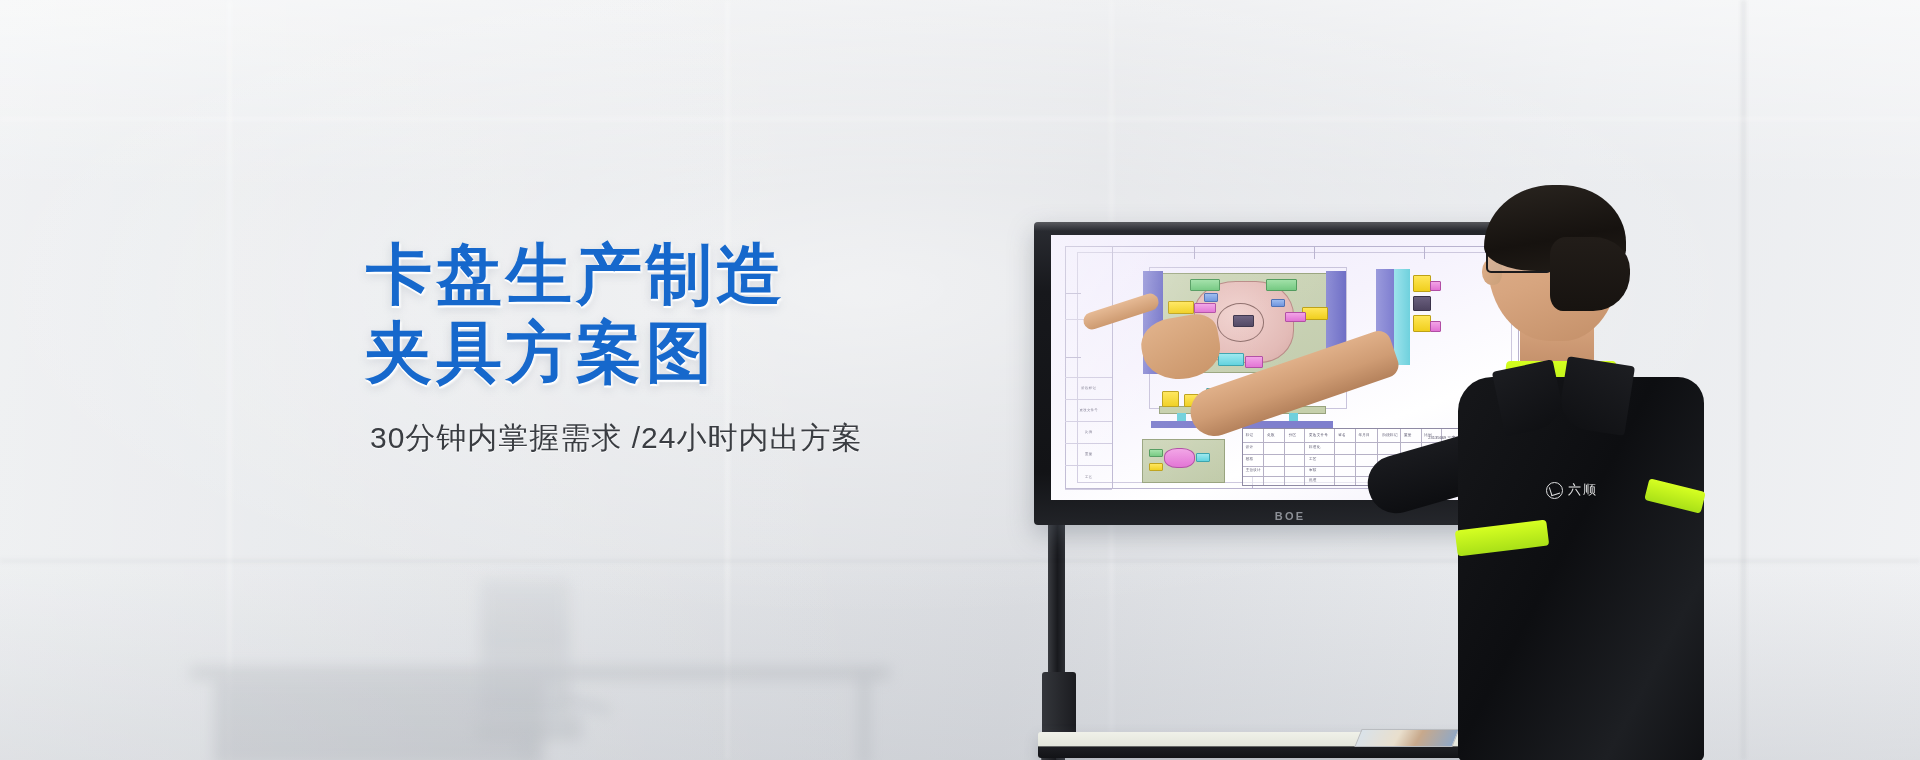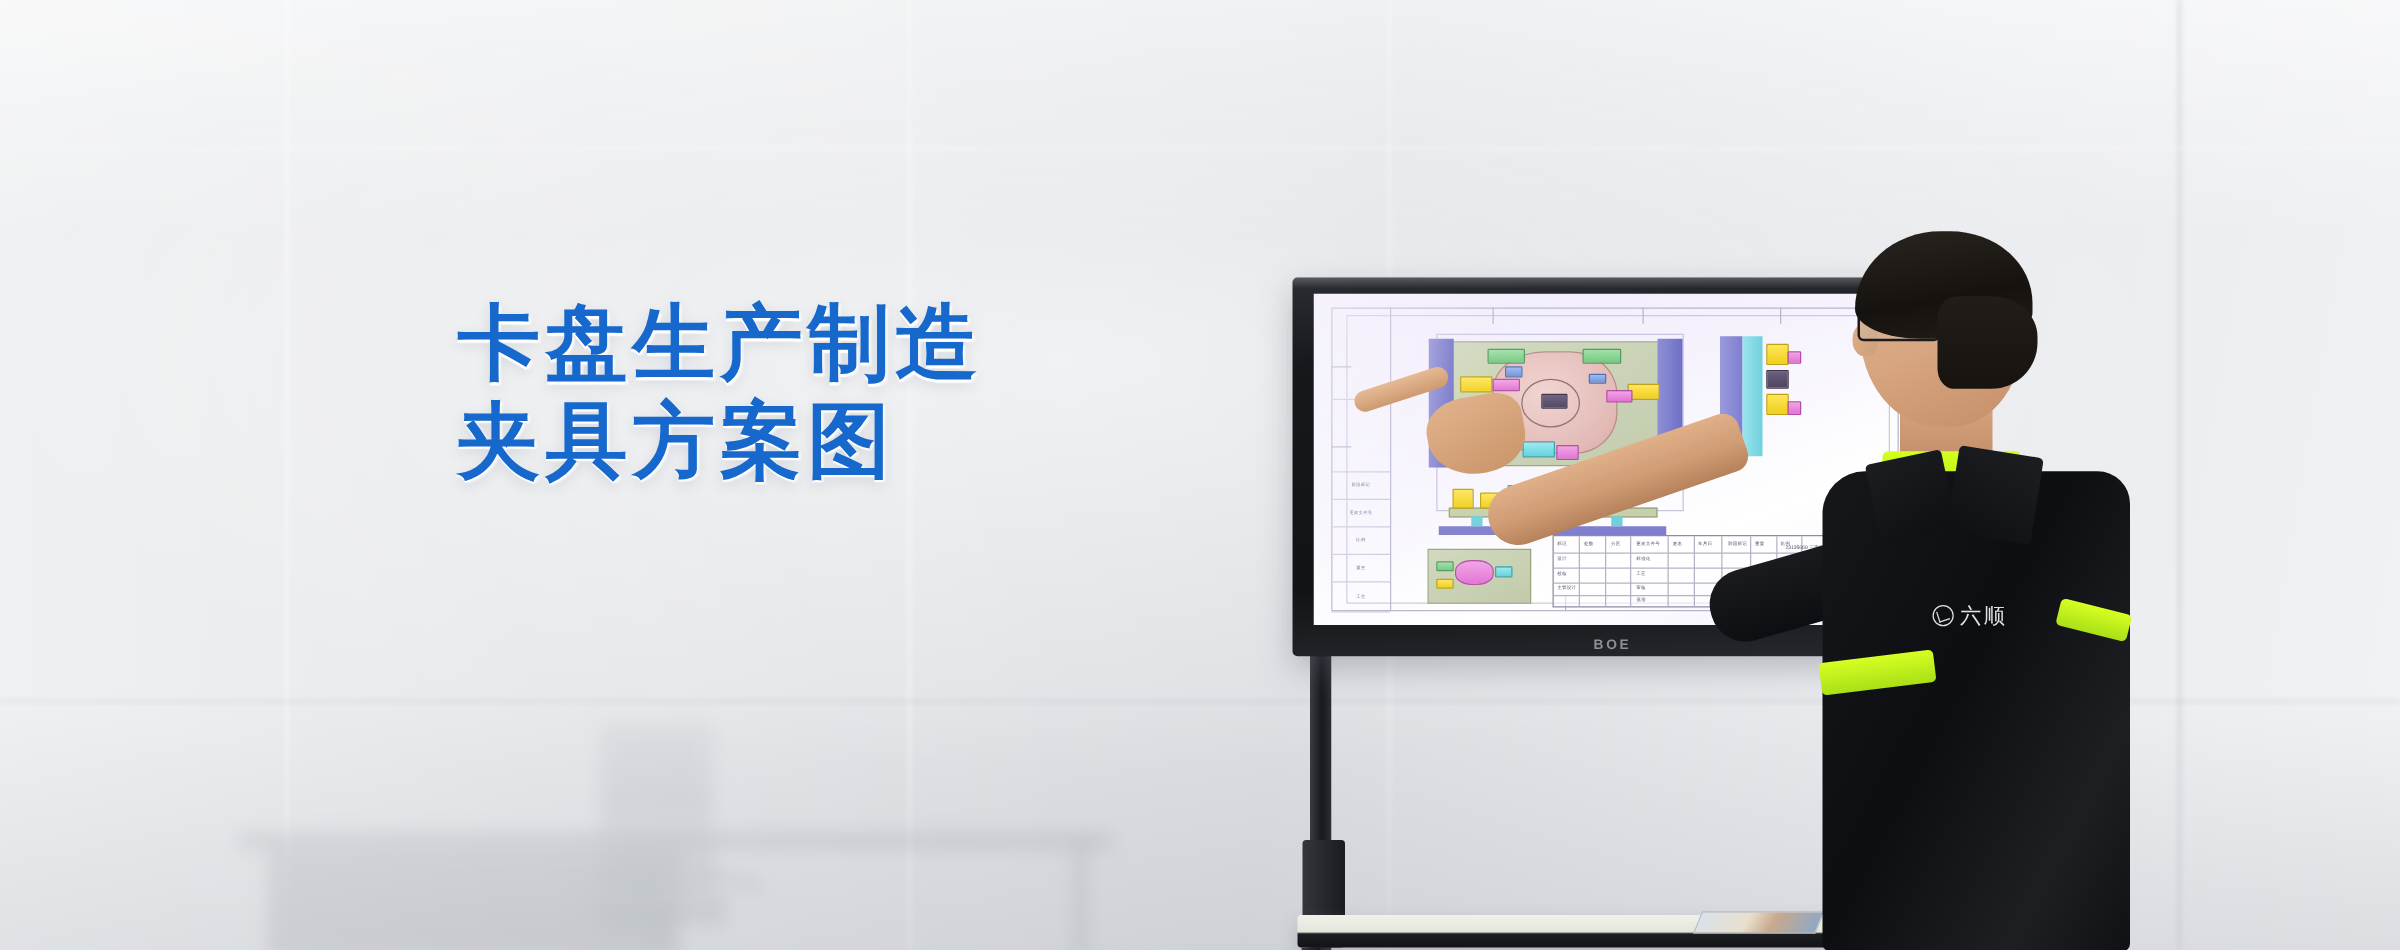--- a/index.html
+++ b/index.html
@@ -270,21 +270,21 @@
     background:linear-gradient(180deg,#d6ff22,#a9e017);
     transform:rotate(-7deg);border-radius:4px;
   }
   .sleeve-band2{
     position:absolute;left:246px;top:300px;width:58px;height:22px;
     background:linear-gradient(180deg,#d6ff22,#a9e017);
     transform:rotate(14deg);border-radius:4px;
   }
   .chest-logo{
     position:absolute;left:146px;top:296px;display:flex;align-items:center;gap:5px;
-    color:#f2f3f4;font-size:17px;letter-spacing:2px;opacity:.92;
+    color:#f2f3f4;font-size:13px;letter-spacing:2px;opacity:.92;
     text-shadow:0 1px 1px rgba(0,0,0,.6);
   }
   .logo-mark{
     width:15px;height:15px;border-radius:50%;border:1.6px solid #f0f1f2;
     display:inline-block;position:relative;
   }
   .logo-mark::after{content:"";position:absolute;left:3px;top:3px;right:3px;bottom:3px;
     border-left:1.6px solid #f0f1f2;border-bottom:1.6px solid #f0f1f2;transform:rotate(-18deg);}
 
   
@@ -342,20 +342,21 @@
   <div class="furniture chair-arm"></div>
   <div class="furniture chair-post"></div>
   <div class="floor-shade"></div>
   <div class="haze"></div>
 
   <div class="copy">
     <h1 class="headline">
       <span class="ln">卡盘生产制造</span>
       <span class="ln">夹具方案图</span>
     </h1>
+    <p class="subline">30分钟内掌握需求 /24小时内出方案</p>
   </div>
 
   <div class="rig">
 
     <div class="stand-post pl">
       <div class="stand-arm"></div>
     </div>
     <div class="stand-post pr"></div>
 
     <div class="monitor">

